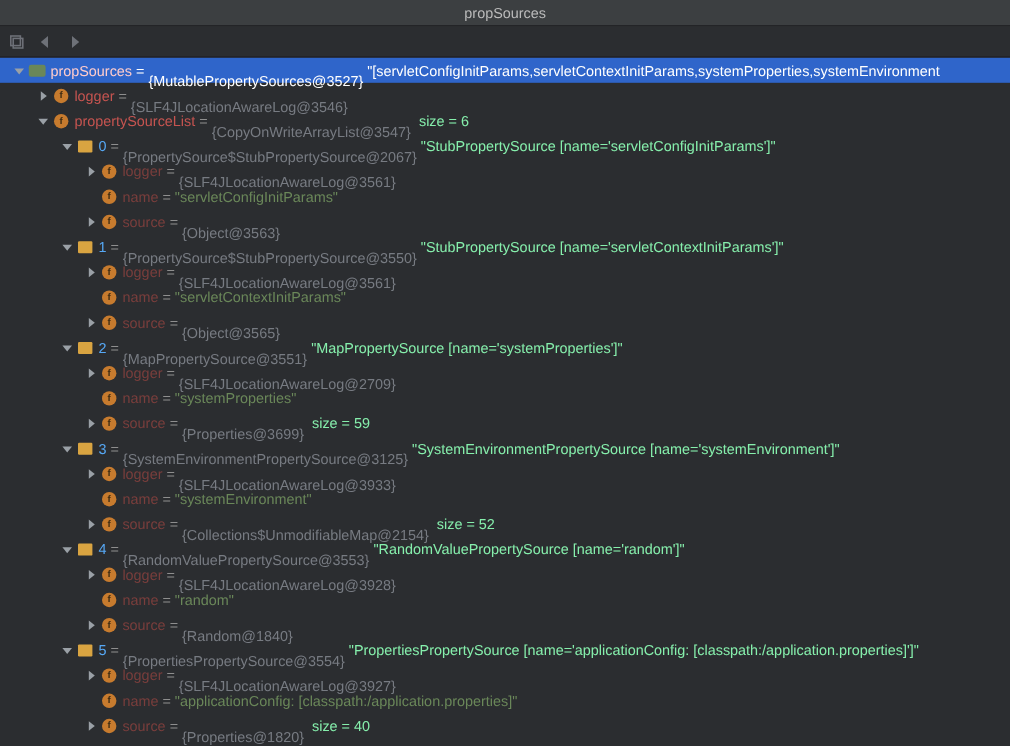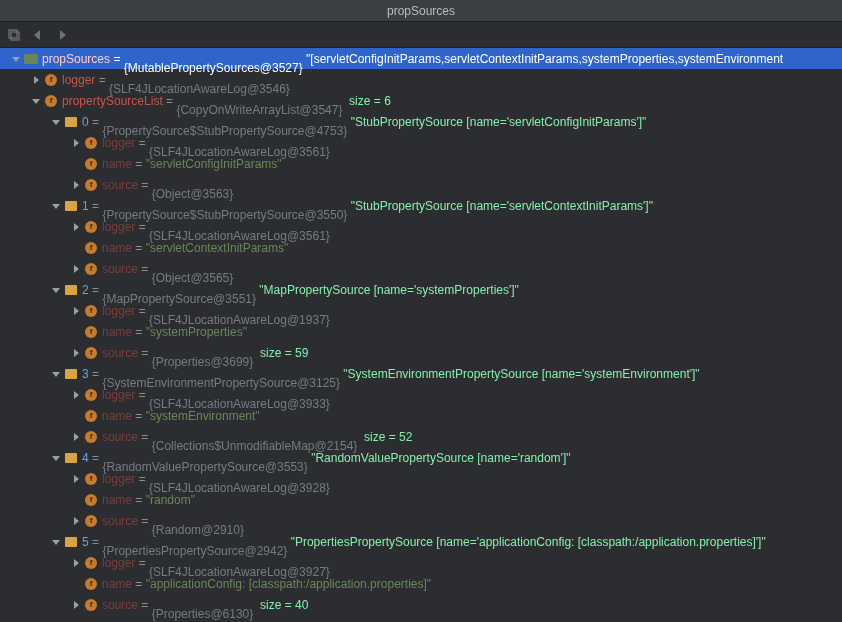--- a/index.html
+++ b/index.html
@@ -108,21 +108,21 @@
       <div class="arrow ">
         <svg viewBox="0 0 10 10" fill="currentColor">
           <path d="M1 3 L9 3 L5 8 Z"></path>
         </svg>
       </div>
       <div class="icon">
         <div class="ic-list"></div>
       </div>
       <span class="nm-blue">0</span>
       <span class="pale"> = </span>
-      <span class="ref">{PropertySource$StubPropertySource@4753}</span>
+      <span class="ref">{PropertySource$StubPropertySource@2067}</span>
       <span class="pale"> </span>
       <span class="num">"StubPropertySource [name='servletConfigInitParams']"</span>
     </div>
     <div class="row">
       <span class="ind" style="width: 70px;"></span>
       <div class="arrow ">
         <svg viewBox="0 0 10 10" fill="currentColor">
           <path d="M3 1 L8 5 L3 9 Z"></path>
         </svg>
       </div>
@@ -232,21 +232,21 @@
       <div class="arrow ">
         <svg viewBox="0 0 10 10" fill="currentColor">
           <path d="M3 1 L8 5 L3 9 Z"></path>
         </svg>
       </div>
       <div class="icon">
         <div class="ic-orange-circ"></div>
       </div>
       <span class="nm-reddk">logger</span>
       <span class="pale"> = </span>
-      <span class="ref">{SLF4JLocationAwareLog@1937}</span>
+      <span class="ref">{SLF4JLocationAwareLog@2709}</span>
     </div>
     <div class="row">
       <span class="ind" style="width: 70px;"></span>
       <div class="arrow none"></div>
       <div class="icon">
         <div class="ic-orange-circ"></div>
       </div>
       <span class="nm-reddk">name</span>
       <span class="pale"> = </span>
       <span class="str">"systemProperties"</span>
@@ -366,35 +366,35 @@
       <div class="arrow ">
         <svg viewBox="0 0 10 10" fill="currentColor">
           <path d="M3 1 L8 5 L3 9 Z"></path>
         </svg>
       </div>
       <div class="icon">
         <div class="ic-orange-circ"></div>
       </div>
       <span class="nm-reddk">source</span>
       <span class="pale"> = </span>
-      <span class="ref">{Random@2910}</span>
+      <span class="ref">{Random@1840}</span>
     </div>
     <div class="row">
       <span class="ind" style="width: 50px;"></span>
       <div class="arrow ">
         <svg viewBox="0 0 10 10" fill="currentColor">
           <path d="M1 3 L9 3 L5 8 Z"></path>
         </svg>
       </div>
       <div class="icon">
         <div class="ic-list"></div>
       </div>
       <span class="nm-blue">5</span>
       <span class="pale"> = </span>
-      <span class="ref">{PropertiesPropertySource@2942}</span>
+      <span class="ref">{PropertiesPropertySource@3554}</span>
       <span class="pale"> </span>
       <span class="num">"PropertiesPropertySource [name='applicationConfig: [classpath:/application.properties]']"</span>
     </div>
     <div class="row">
       <span class="ind" style="width: 70px;"></span>
       <div class="arrow ">
         <svg viewBox="0 0 10 10" fill="currentColor">
           <path d="M3 1 L8 5 L3 9 Z"></path>
         </svg>
       </div>
@@ -420,16 +420,16 @@
       <div class="arrow ">
         <svg viewBox="0 0 10 10" fill="currentColor">
           <path d="M3 1 L8 5 L3 9 Z"></path>
         </svg>
       </div>
       <div class="icon">
         <div class="ic-orange-circ"></div>
       </div>
       <span class="nm-reddk">source</span>
       <span class="pale"> = </span>
-      <span class="ref">{Properties@6130}</span>
+      <span class="ref">{Properties@1820}</span>
       <span class="num">  size = 40</span>
     </div>
   </div>
 
 </body></html>

